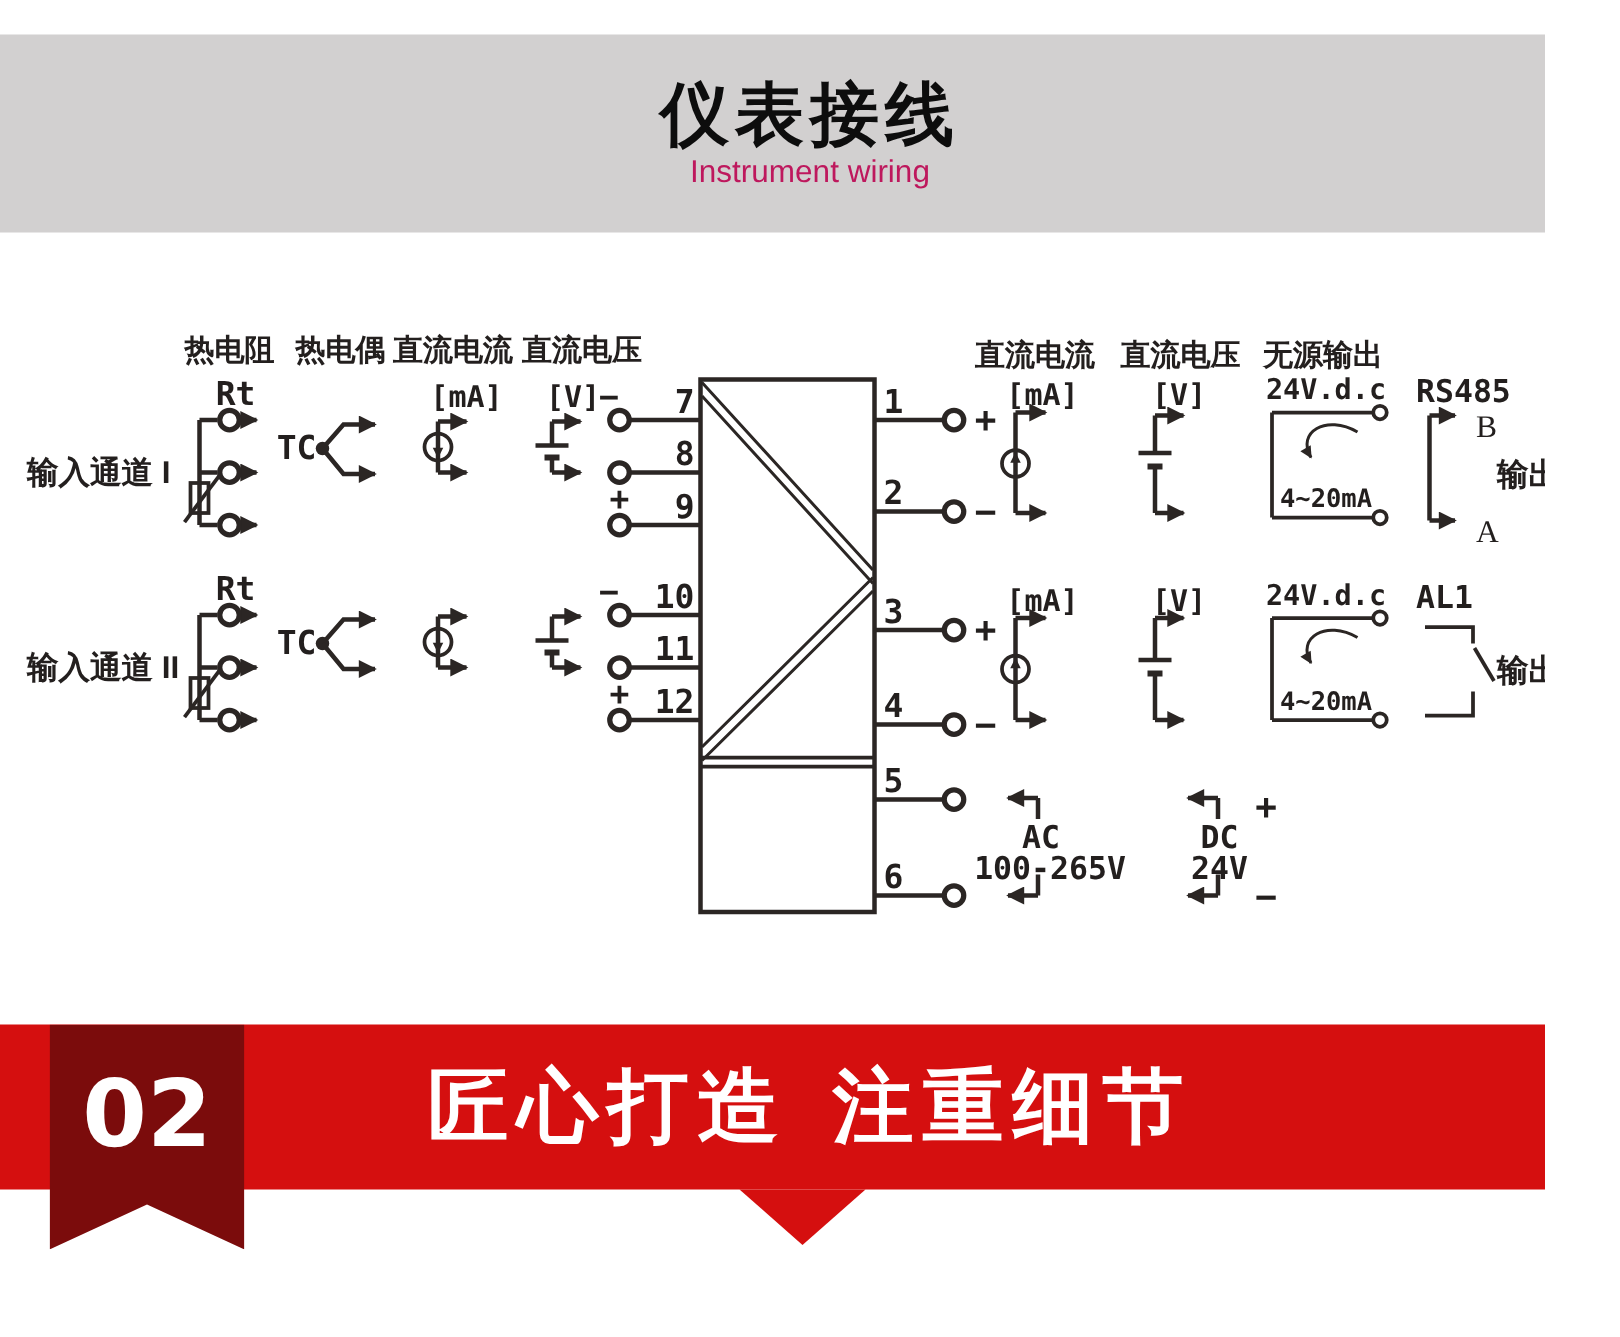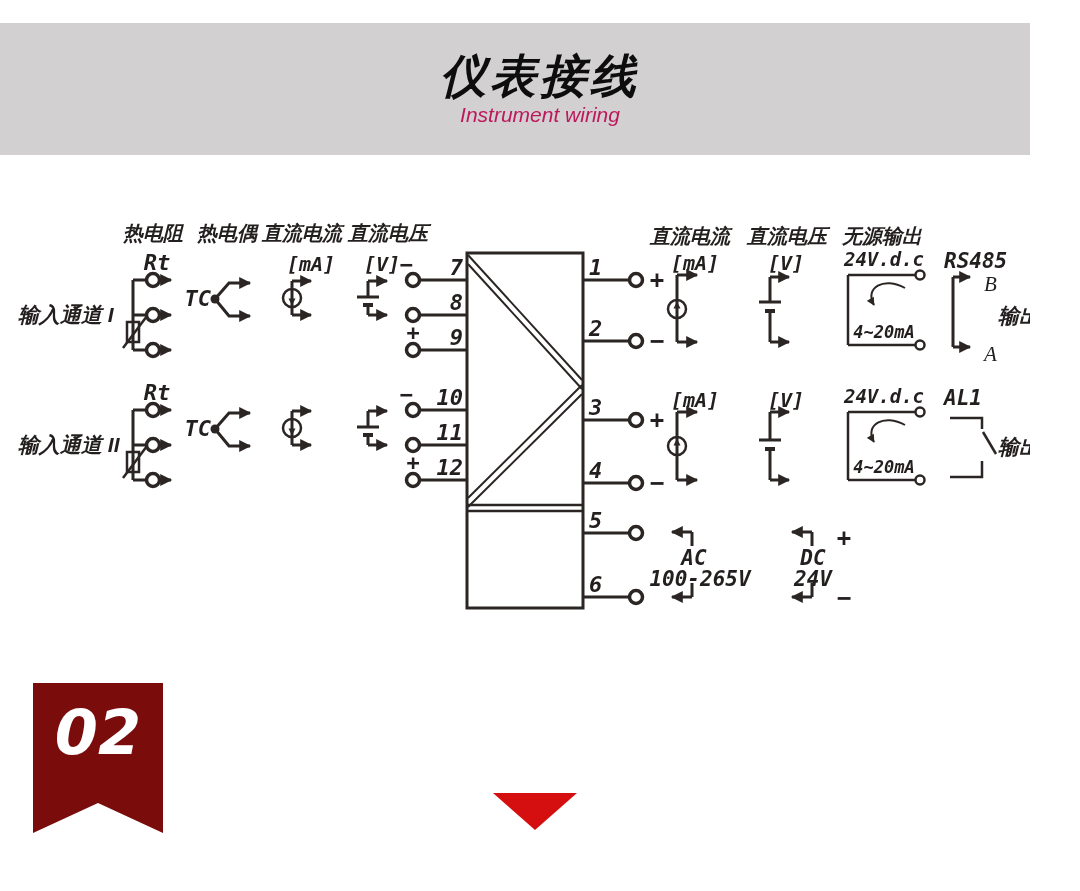--- a/index.html
+++ b/index.html
@@ -1,37 +1,37 @@
 <!DOCTYPE html>
 <html><head>
 <meta charset="utf-8">
 <style>
   html,body{margin:0;padding:0;background:#ffffff;}
   .page{position:relative;width:1030px;height:891px;background:#fff;overflow:hidden;
-        font-family:"Liberation Sans",sans-serif;font-style:italic;}
+        font-family:"Liberation Sans",sans-serif;}
   
   .top-band{position:absolute;left:0;top:23px;width:1080px;height:132px;background:#d2d0d0;
             display:flex;flex-direction:column;align-items:center;justify-content:center;}
   .top-title{font-size:46px;font-weight:bold;color:#0d0d0d;letter-spacing:4px;line-height:1.1;}
   .top-sub{font-size:21px;color:#be185d;margin-top:2px;}
   
   .diagram-svg{position:absolute;left:0;top:0;}
   .cjk{font-family:"Liberation Sans",sans-serif;font-weight:bold;fill:#231f1e;}
   .mono{font-family:"DejaVu Sans Mono",monospace;font-weight:bold;fill:#231f1e;}
   .serif{font-family:"Liberation Serif",serif;fill:#231f1e;}
   .w{stroke:#2b2624;fill:none;}
   
   .banner-bar{position:absolute;left:0;top:683px;width:1080px;height:110px;background:#d50f0f;
               display:flex;align-items:center;justify-content:center;}
   .banner-title{color:#fff;font-size:54px;font-weight:bold;letter-spacing:6px;white-space:nowrap;}
   .banner-title .gap{display:inline-block;width:30px;}
   .ribbon{position:absolute;left:33px;top:683px;width:130px;height:150px;background:#7b0c0c;
           clip-path:polygon(0 0,100% 0,100% 100%,50% 80%,0 100%);
           display:flex;justify-content:center;}
-  .ribbon span{color:#fff;font-size:62px;font-weight:bold;line-height:1;margin-top:19px;
+  .ribbon span{color:#fff;font-size:62px;font-weight:bold;line-height:1;margin-top:29px;
                font-family:"DejaVu Sans",sans-serif;}
   .banner-pointer{position:absolute;left:493px;top:793px;width:0;height:0;
                   border-left:42px solid transparent;border-right:42px solid transparent;
                   border-top:37px solid #d50f0f;}
 </style>
 </head>
 <body>
 
 <div class="page">
 
@@ -263,18 +263,23 @@
       <path class="w" stroke-width="3" d="M812 532V546"></path>
       <path class="w" stroke-width="3" marker-end="url(#arr)" d="M812 597H792"></path>
       <path class="w" stroke-width="3" d="M812 597V583"></path>
       <text class="mono" font-size="21" text-anchor="middle" x="813" y="565">DC</text>
       <text class="mono" font-size="21" text-anchor="middle" x="813" y="586">24V</text>
       <text class="mono" font-size="24" text-anchor="middle" x="844" y="546">+</text>
       <text class="mono" font-size="24" text-anchor="middle" x="844" y="606">−</text>
     </g>
   </svg>
 
+  <div class="banner-bar">
+    <div class="banner-title">
+      <span>匠心打造</span><span class="gap"></span><span>注重细节</span>
+    </div>
+  </div>
   <div class="ribbon">
     <span>02</span>
   </div>
   <div class="banner-pointer"></div>
 
 </div>
 
 </body></html>

